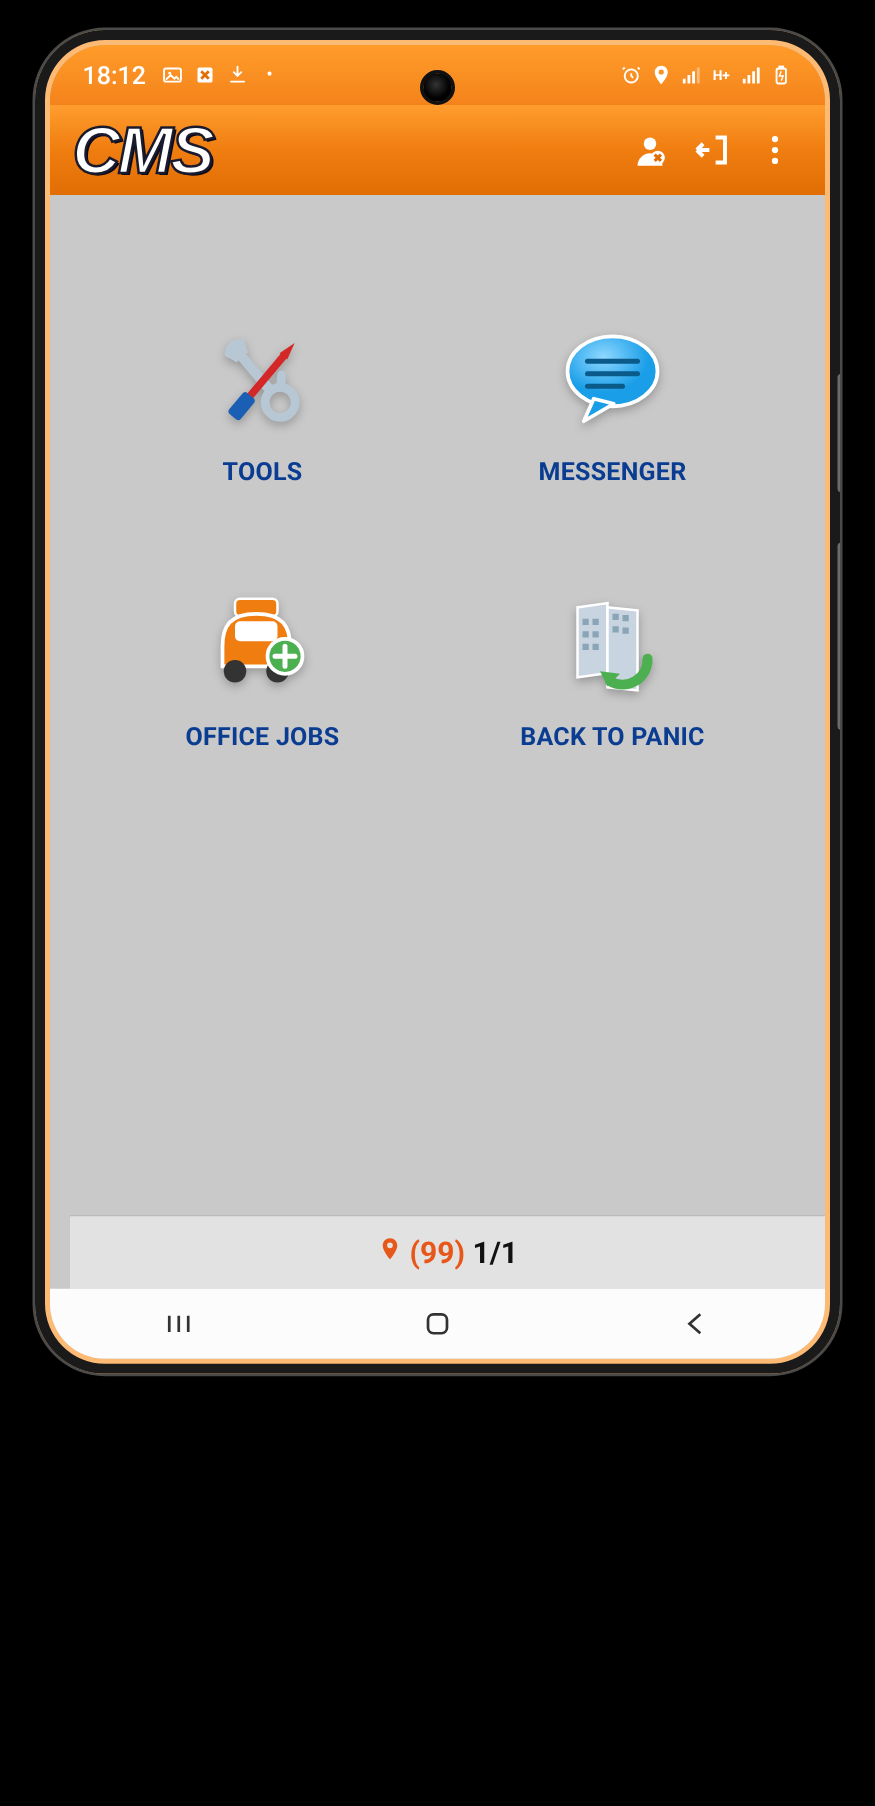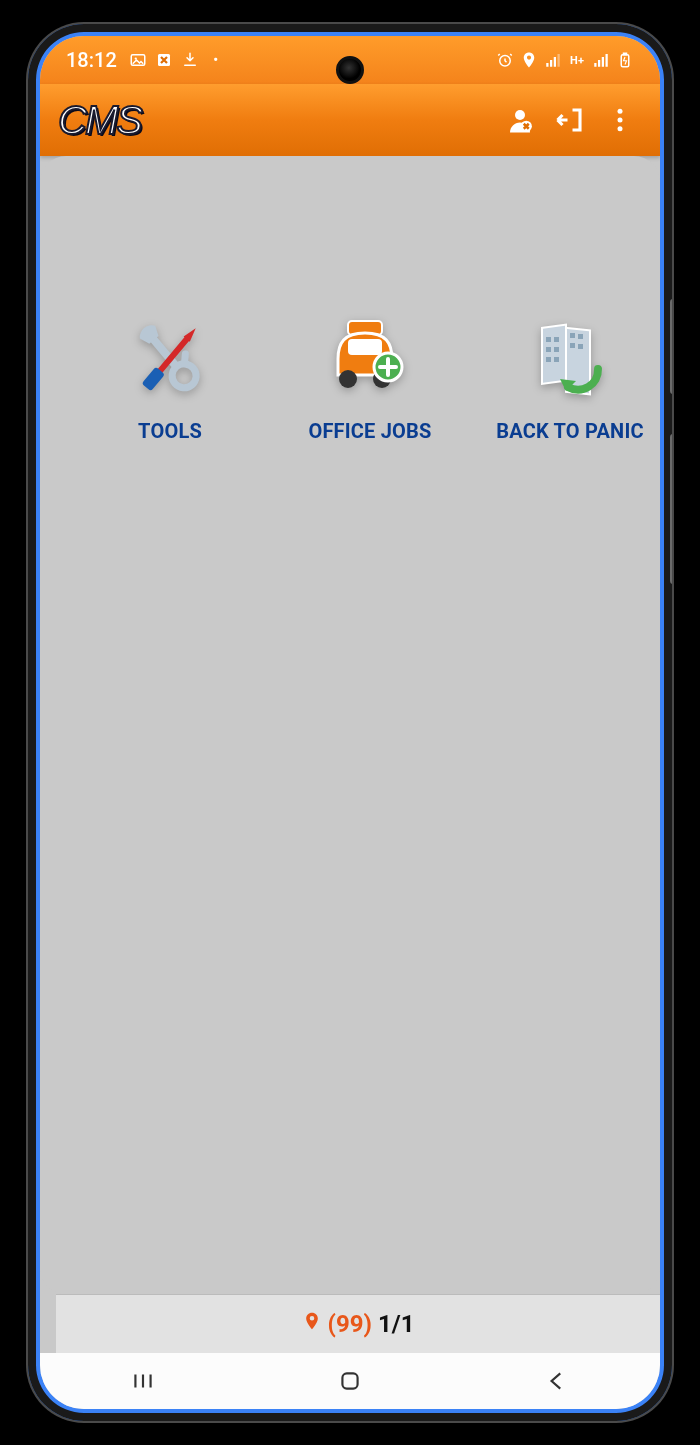--- a/index.html
+++ b/index.html
@@ -10,22 +10,22 @@
     background: #000;
     font-family: -apple-system, BlinkMacSystemFont, "Segoe UI", Roboto, Arial, sans-serif;
     overflow: hidden;
   }
   
   .phone {
     position: absolute;
     left: 28px;
     top: 24px;
     width: 644px;
-    height: 1397px;
-    background: #3b82f6;
+    height: 1075px;
+    background: #fdba74;
     border-radius: 56px;
     box-shadow: 0 0 0 2px #4a4a4a, 0 10px 40px rgba(0,0,0,0.7), inset 0 0 0 8px #1a1a1a;
     overflow: hidden;
   }
   .side-btn {
     position: absolute;
     right: -4px;
     width: 6px;
     background: #6b6b6b;
     border-radius: 3px;
@@ -76,46 +76,45 @@
     height: 72px;
     background: linear-gradient(#ff9d2e 0%, #f07d10 50%, #e06e04 100%);
     display: flex;
     align-items: center;
     padding: 0 18px;
     color: #fff;
     box-shadow: 0 2px 4px rgba(0,0,0,0.2);
   }
   .logo {
     font-family: Arial, sans-serif;
-    font-size: 40px;
-    font-weight: 400;
+    font-size: 53px;
+    font-weight: 700;
     font-style: italic;
     letter-spacing: -2px;
     color: #fff;
     -webkit-text-stroke: 2px #1a1a2e;
     text-shadow: 2px 2px 0 #0a0a1a;
   }
   .header-spacer { flex: 1; }
   .header-btn { width:44px; height:44px; display:flex; align-items:center; justify-content:center; margin-left:6px; }
   .header-btn svg { width:30px; height:30px; }
   
   .main {
     position: absolute;
     left:0; right:0;
     top: 120px;
     bottom: 115px;
     background: #c9c9c9;
     display: grid;
-    grid-template-columns: 1fr 1fr 1fr;
+    grid-template-columns: 1fr 1fr;
     grid-template-rows: 1fr 1fr 1fr;
     align-items: center;
     justify-items: center;
     padding: 60px 30px 120px 30px;
     box-sizing: border-box;
-    border-radius: 26px;
   }
   .tile {
     display: flex;
     flex-direction: column;
     align-items: center;
     gap: 10px;
     width: 200px;
   }
   .tile-label {
     color: #0a3d91;
@@ -290,20 +289,38 @@
             <g transform="rotate(40 50 50)">
               <rect x="47" y="22" width="6" height="50" rx="2" fill="#d42828"></rect>
               <rect x="44" y="65" width="12" height="22" rx="3" fill="#1a5fb4"></rect>
               <path d="M50 10 l-4 14h8z" fill="#d42828"></path>
             </g>
           </svg>
         </div>
         <div class="tile-label">TOOLS</div>
       </div>
 
+      <div class="tile">
+        <div class="tile-icon">
+          <svg viewBox="0 0 100 100">
+            <defs>
+              <radialGradient id="bub" cx="40%" cy="30%">
+                  <stop offset="0%" stop-color="#8fd8ff"></stop>
+                  <stop offset="100%" stop-color="#1a9ee8"></stop>
+                </radialGradient>
+            </defs>
+            <ellipse cx="50" cy="42" rx="36" ry="28" fill="url(#bub)" stroke="#fff" stroke-width="3"></ellipse>
+            <path d="M35 64 l-8 18 l24 -14z" fill="#1a9ee8" stroke="#fff" stroke-width="3" stroke-linejoin="round"></path>
+            <line x1="30" y1="34" x2="70" y2="34" stroke="#0a5a8a" stroke-width="4" stroke-linecap="round"></line>
+            <line x1="30" y1="44" x2="70" y2="44" stroke="#0a5a8a" stroke-width="4" stroke-linecap="round"></line>
+            <line x1="30" y1="54" x2="58" y2="54" stroke="#0a5a8a" stroke-width="4" stroke-linecap="round"></line>
+          </svg>
+        </div>
+        <div class="tile-label">MESSENGER</div>
+      </div>
 
       <div class="tile">
         <div class="tile-icon">
           <svg viewBox="0 0 100 100">
             <rect x="28" y="12" width="34" height="14" rx="4" fill="#f07d10" stroke="#fff" stroke-width="2"></rect>
             <path d="M18 50 c0-16 6-26 27-26s27 10 27 26v16H18z" fill="#f07d10" stroke="#fff" stroke-width="3"></path>
             <rect x="28" y="30" width="34" height="16" rx="4" fill="#fff"></rect>
             <circle cx="28" cy="70" r="9" fill="#333"></circle>
             <circle cx="62" cy="70" r="9" fill="#333"></circle>
             <circle cx="68" cy="58" r="14" fill="#4caf50" stroke="#fff" stroke-width="3"></circle>

